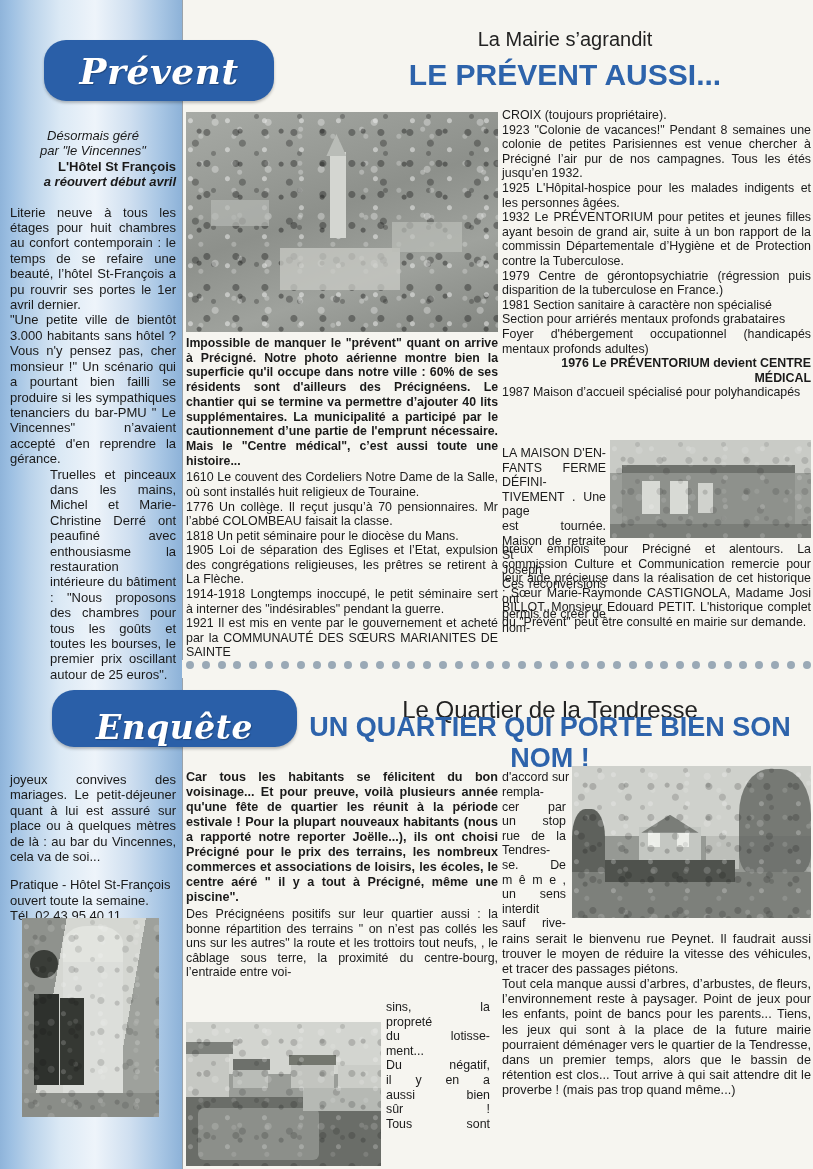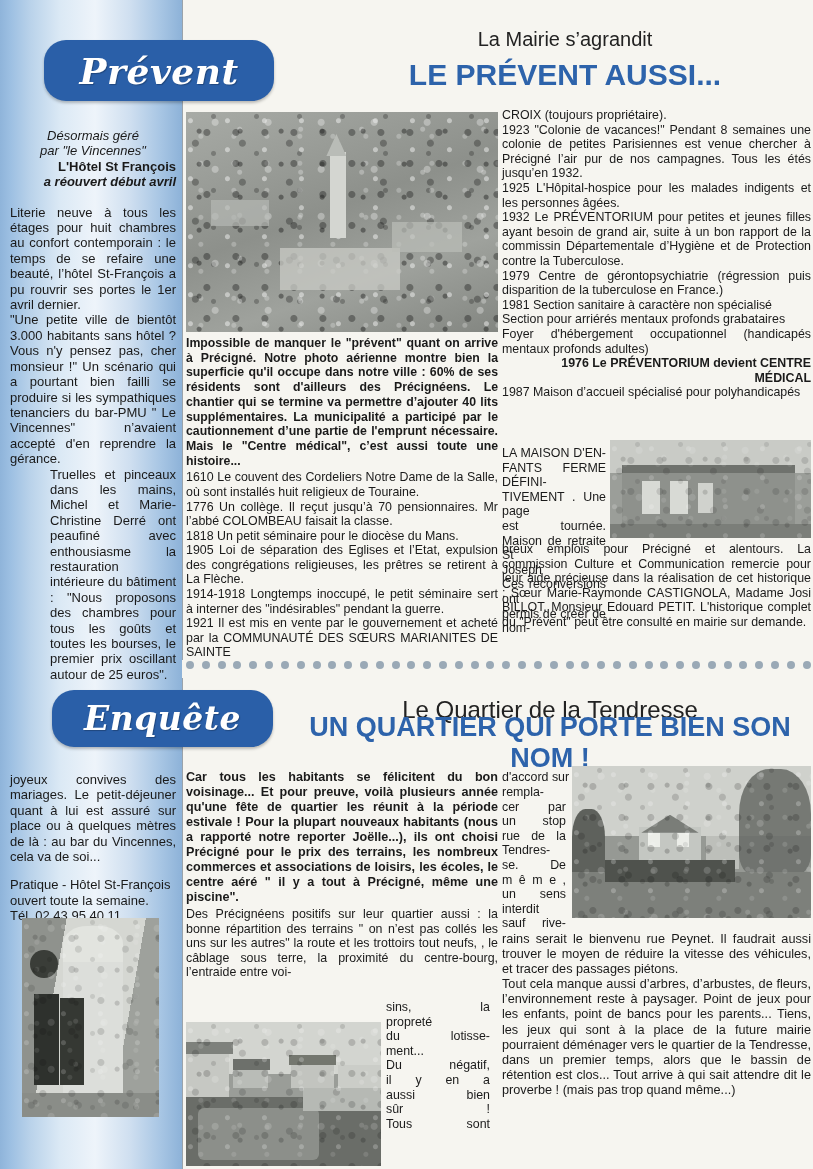--- a/index.html
+++ b/index.html
@@ -48,21 +48,21 @@
   }
   .badge span{
     color:#ffffff;
     font-family:"DejaVu Serif", serif;
     font-style:italic;font-weight:bold;
     letter-spacing:.5px;
     text-shadow:1px 1px 1px rgba(0,0,0,.25);
   }
   #badge-prevent{left:44px;top:40px;width:230px;height:61px;}
   #badge-prevent span{font-size:36px;}
-  #badge-enquete{left:52px;top:690px;width:221px;height:57px;}
+  #badge-enquete{left:52px;top:690px;width:245px;height:57px;align-items:flex-end;}
   #badge-enquete span{font-size:33px;}
 
   
   .kicker{
     position:absolute;text-align:center;
     color:#222;font-size:20px;font-weight:normal;
     font-family:"Liberation Sans",sans-serif;
   }
   .headline{
     position:absolute;text-align:center;

